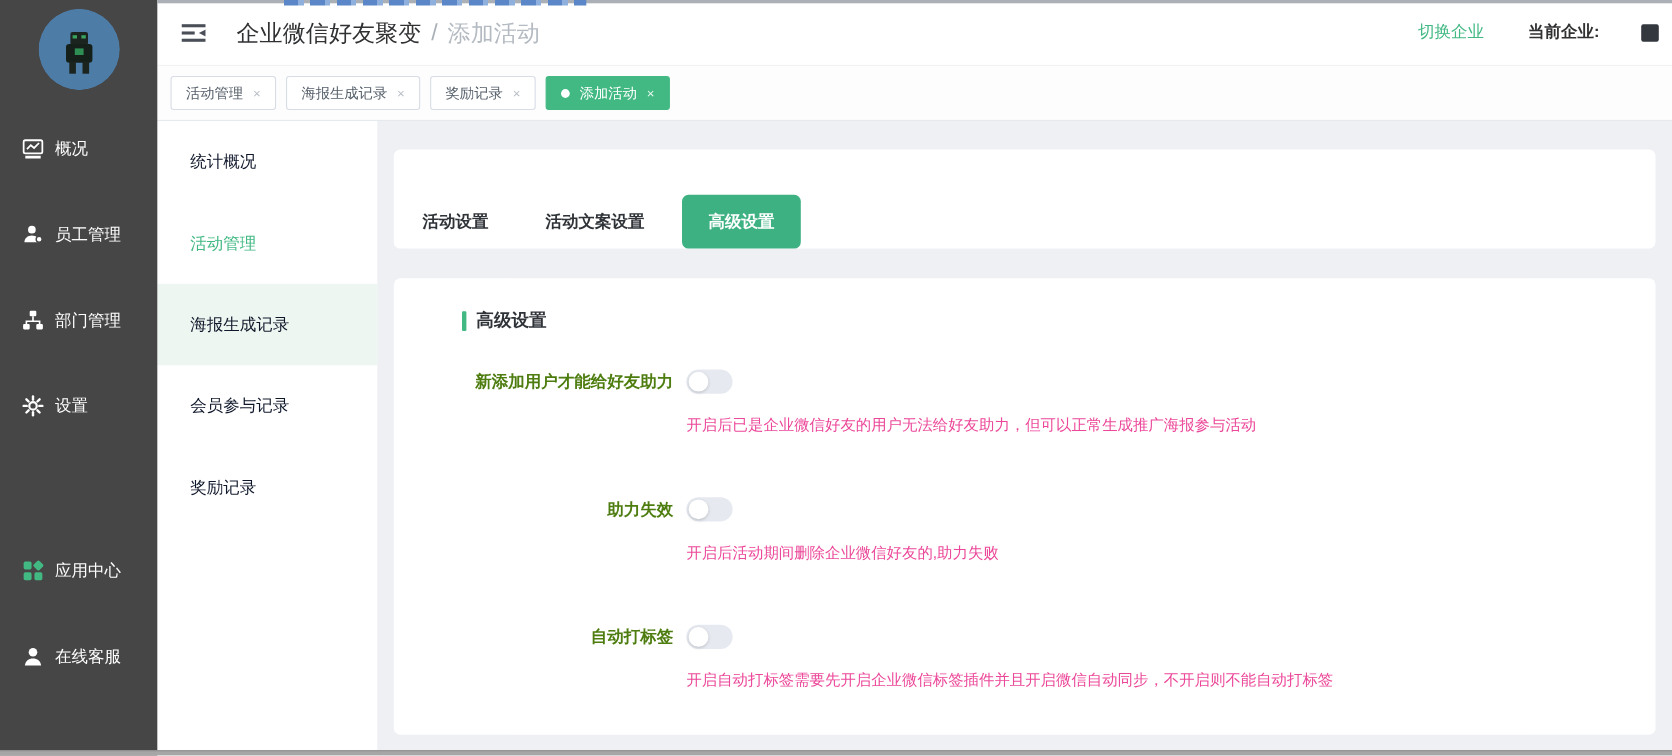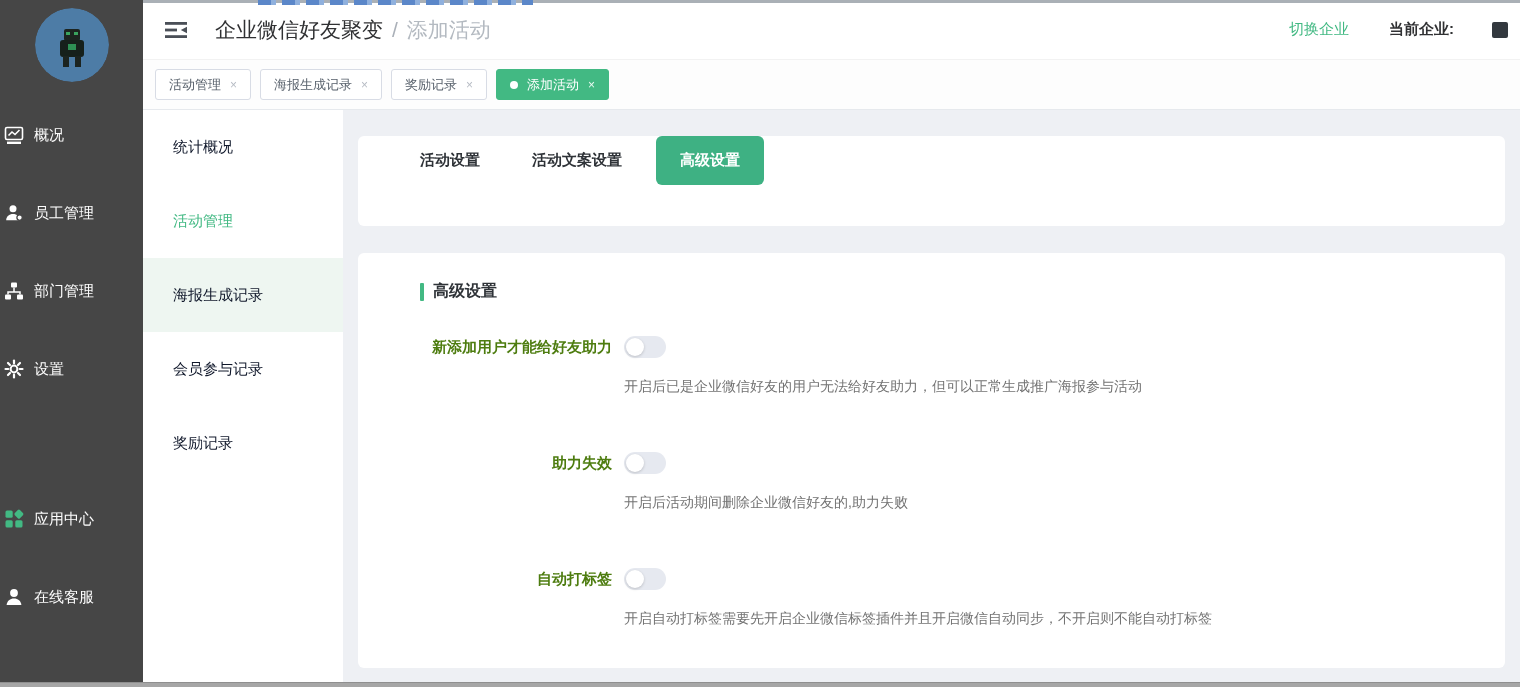--- a/index.html
+++ b/index.html
@@ -16,21 +16,21 @@
                   background: repeating-linear-gradient(90deg,#5b87c9 0 13px,#8fb0dd 13px 18px,transparent 18px 24px);
                   z-index: 7; }
   .bottom-scrollbar { position: absolute; bottom: 0; left: 0; right: 0; height: 5px;
                   background: #a6a6a6; border-top: 1px solid #8f8f8f; z-index: 6; }
 
   
   .sidebar { width: 143px; flex-shrink: 0; background: #464646; color: #fff;
              display: flex; flex-direction: column; z-index: 2; }
   .logo-wrap { height: 96px; display: flex; justify-content: center; padding-top: 8px; }
   .avatar { width: 74px; height: 74px; border-radius: 50%; overflow: hidden; cursor: pointer; }
-  .nav-item { height: 78px; display: flex; align-items: center; padding-left: 4px;
+  .nav-item { height: 78px; display: flex; align-items: center; padding-left: 20px;
               gap: 10px; font-size: 15px; color: #fdfdfd; cursor: pointer; white-space: nowrap; text-align: center; }
   .nav-item .icon { width: 20px; height: 20px; display: inline-flex; flex-shrink: 0; }
   .nav-spacer { height: 72px; }
 
   
   .right { flex: 1; display: flex; flex-direction: column; min-width: 0; }
 
   .header { height: 60px; background: #fff; display: flex; align-items: center;
             padding: 0 12px 0 22px; border-bottom: 1px solid #f2f2f2; }
   .hamburger { width: 22px; height: 18px; cursor: pointer; flex-shrink: 0; }
@@ -58,41 +58,41 @@
   
   .body { flex: 1; display: flex; min-height: 0; }
   .submenu { width: 200px; flex-shrink: 0; background: #fff; }
   .submenu-item { height: 74px; display: flex; align-items: center; padding-left: 30px;
                   font-size: 15px; color: #0f172a; cursor: pointer; }
   .submenu-item.active { color: #42b983; }
   .submenu-item.highlight { background: #eef6f1; }
 
   .main { flex: 1; padding: 26px 15px 0 15px; min-width: 0; }
   .card { background: #fff; border-radius: 6px; }
-  .tabs-card { height: 90px; display: flex; align-items: flex-start; padding-left: 36px;
+  .tabs-card { height: 90px; display: flex; align-items: flex-end; 
                margin-bottom: 27px; }
   .main-tab { font-size: 15px; font-weight: bold; color: #2f3338; padding: 15px 26px;
               cursor: pointer; border-radius: 6px; white-space: nowrap; }
   .main-tab.active { background: #3eb183; color: #fff; padding: 15px 24px; margin: 0 8px; }
 
   .settings-card { padding: 28px 30px 40px 62px; }
   .section-head { display: flex; align-items: center; gap: 9px; margin-bottom: 34px; }
   .section-bar { width: 4px; height: 18px; background: #42b983; border-radius: 1px; }
   .section-title { font-size: 16px; font-weight: bold; color: #2f3338; }
 
   .form-row { display: flex; align-items: center; }
   .form-row.gap-lg { margin-top: 56px; }
   .form-label { width: 192px; text-align: right; font-size: 15px; font-weight: bold;
                 color: #4d7c0f; white-space: nowrap; }
   .switch { width: 42px; height: 22px; margin-left: 12px; border-radius: 12px;
             background: #e6e9f0; position: relative; cursor: pointer; flex-shrink: 0; }
   .switch::after { content: ""; position: absolute; left: 2px; top: 2px; width: 18px;
             height: 18px; border-radius: 50%; background: #fff;
             box-shadow: 0 1px 3px rgba(0,0,0,.18); }
-  .form-help { margin-left: 204px; margin-top: 20px; font-size: 14px; color: #737373; }
+  .form-help { margin-left: 204px; margin-top: 20px; font-size: 14px; color: #ec4899; }
 </style>
 </head>
 <body>
 
 <div class="app">
 
   <div class="top-artifact"></div>
   <div class="top-artifact-blue"></div>
 
   <aside class="sidebar">

